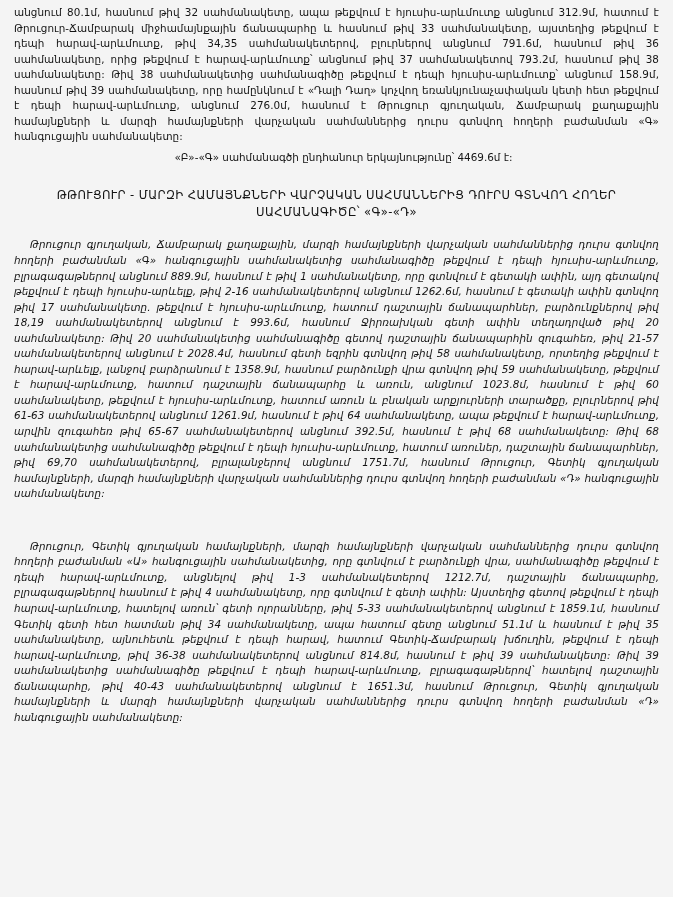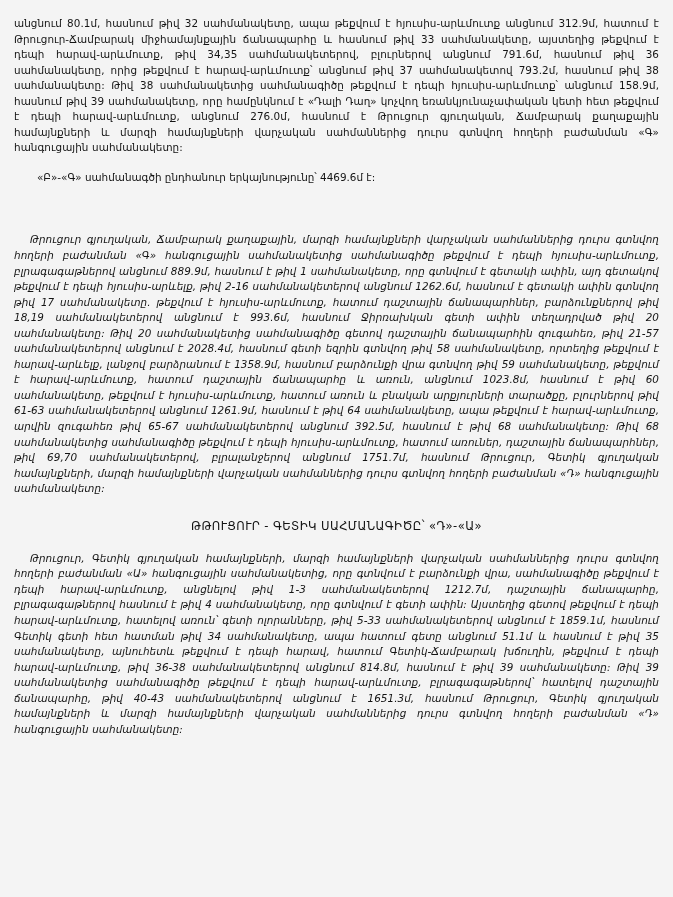--- a/index.html
+++ b/index.html
@@ -6,44 +6,44 @@
     margin: 0;
     padding: 0;
     background: #f4f4f4;
   }
   .page {
     width: 673px;
     height: 897px;
     background: #f4f4f4;
     position: relative;
     box-sizing: border-box;
-    padding: 16px 14px;
+    padding: 5px 14px;
     font-family: "DejaVu Sans", "Liberation Sans", sans-serif;
     color: #141414;
     overflow: hidden;
   }
   .para {
     font-size: 10.4px;
     line-height: 15.55px;
     text-align: justify;
     text-justify: inter-word;
     margin: 0;
     letter-spacing: 0.05px;
     word-spacing: 0.3px;
   }
   .para.indent {
     text-indent: 16px;
     font-style: italic;
   }
   .summary {
     font-size: 10.4px;
     line-height: 15.55px;
-    margin: 9px;
+    margin: 0;
     padding-left: 14px;
-    text-align: left;
+    text-align: center;
   }
   .heading {
     font-size: 11.6px;
     line-height: 17px;
     text-align: center;
     font-weight: normal;
     margin: 0;
     letter-spacing: 0.4px;
   }
   .spacer-lg { height: 22px; }
@@ -56,31 +56,32 @@
 <div class="page">
 
   <p class="para">անցնում 80.1մ, հասնում թիվ 32 սահմանակետը, ապա թեքվում է հյուսիս-արևմուտք անցնում 312.9մ, հատում է Թրուցուր-Ճամբարակ միջհամայնքային ճանապարհը և հասնում թիվ 33 սահմանակետը, այստեղից թեքվում է դեպի հարավ-արևմուտք, թիվ 34,35 սահմանակետերով, բլուրներով անցնում 791.6մ, հասնում  թիվ 36 սահմանակետը, որից թեքվում է հարավ-արևմուտք՝ անցնում  թիվ 37 սահմանակետով 793.2մ, հասնում թիվ 38 սահմանակետը: Թիվ 38 սահմանակետից սահմանագիծը թեքվում է դեպի հյուսիս-արևմուտք՝ անցնում 158.9մ, հասնում թիվ 39 սահմանակետը, որը համընկնում է «Դալի Դաղ» կոչվող եռանկյունաչափական կետի հետ թեքվում է  դեպի հարավ-արևմուտք, անցնում 276.0մ, հասնում է Թրուցուր գյուղական, Ճամբարակ քաղաքային համայնքների և մարզի համայնքների վարչական սահմաններից դուրս գտնվող հողերի բաժանման «Գ» հանգուցային սահմանակետը:</p>
 
   <div class="spacer-xs"></div>
 
   <p class="summary">«Բ»-«Գ» սահմանագծի ընդհանուր երկայնությունը՝  4469.6մ է:</p>
 
   <div class="spacer-lg"></div>
 
+  <h2 class="heading">
+    <span>ԹԹՈՒՑՈՒՐ - ՄԱՐԶԻ ՀԱՄԱՅՆՔՆԵՐԻ ՎԱՐՉԱԿԱՆ  ՍԱՀՄԱՆՆԵՐԻՑ  ԴՈՒՐՍ  ԳՏՆՎՈՂ  ՀՈՂԵՐ</span><br>
+    <span>ՍԱՀՄԱՆԱԳԻԾԸ՝   «Գ»-«Դ»</span>
+  </h2>
 
   <div class="spacer-md"></div>
 
   <p class="para indent">Թրուցուր   գյուղական,   Ճամբարակ   քաղաքային,   մարզի   համայնքների   վարչական սահմաններից   դուրս   գտնվող   հողերի   բաժանման   «Գ»   հանգուցային   սահմանակետից սահմանագիծը   թեքվում   է  դեպի  հյուսիս-արևմուտք,  բլրագագաթներով  անցնում  889.9մ, հասնում է թիվ 1 սահմանակետը, որը գտնվում է գետակի ափին, այդ գետակով թեքվում է դեպի հյուսիս-արևելք, թիվ 2-16 սահմանակետերով անցնում 1262.6մ, հասնում է գետակի ափին գտնվող  թիվ  17  սահմանակետը.  թեքվում  է  հյուսիս-արևմուտք,  հատում  դաշտային ճանապարհներ,  բարձունքներով  թիվ  18,19  սահմանակետերով  անցնում  է  993.6մ,  հասնում Ջիրռախկան  գետի  ափին  տեղադրված  թիվ  20  սահմանակետը:  Թիվ  20  սահմանակետից սահմանագիծը    գետով  դաշտային  ճանապարհին  զուգահեռ,  թիվ  21-57  սահմանակետերով անցնում է 2028.4մ, հասնում գետի եզրին գտնվող թիվ 58 սահմանակետը, որտեղից թեքվում է հարավ-արևելք,  լանջով  բարձրանում  է  1358.9մ,  հասնում  բարձունքի  վրա  գտնվող  թիվ  59 սահմանակետը,  թեքվում  է  հարավ-արևմուտք,  հատում  դաշտային  ճանապարհը  և  առուն, անցնում 1023.8մ, հասնում է թիվ 60 սահմանակետը, թեքվում է հյուսիս-արևմուտք, հատում առուն  և  բնական  արքյուրների  տարածքը,  բլուրներով  թիվ  61-63  սահմանակետերով  անցնում 1261.9մ,  հասնում  է  թիվ  64  սահմանակետը,  ապա  թեքվում  է  հարավ-արևմուտք,  արվին զուգահեռ թիվ 65-67 սահմանակետերով  անցնում 392.5մ, հասնում է թիվ 68 սահմանակետը: Թիվ 68 սահմանակետից սահմանագիծը  թեքվում է դեպի հյուսիս-արևմուտք, հատում առուներ, դաշտային  ճանապարհներ,  թիվ  69,70  սահմանակետերով,  բլրալանջերով  անցնում  1751.7մ, հասնում    Թրուցուր,  Գետիկ  գյուղական  համայնքների,  մարզի  համայնքների  վարչական սահմաններից դուրս գտնվող հողերի բաժանման «Դ» հանգուցային սահմանակետը:</p>
 
   <div class="spacer-xs"></div>
 
 
   <div class="spacer-md"></div>
 
-  <h2 class="heading">
-    <span>ԹԹՈՒՑՈՒՐ - ԳԵՏԻԿ ՍԱՀՄԱՆԱԳԻԾԸ՝  «Դ»-«Ա»</span>
-  </h2>
 
   <div class="spacer-md"></div>
 
   <p class="para indent">Թրուցուր, Գետիկ գյուղական համայնքների, մարզի համայնքների վարչական սահմաններից դուրս  գտնվող  հողերի    բաժանման  «Ա»  հանգուցային  սահմանակետից,  որը  գտնվում  է բարձունքի  վրա,  սահմանագիծը  թեքվում  է  դեպի  հարավ-արևմուտք,  անցնելով  թիվ  1-3 սահմանակետերով   1212.7մ,  դաշտային  ճանապարհը,  բլրագագաթներով  հասնում  է  թիվ  4 սահմանակետը,  որը  գտնվում  է  գետի  ափին:  Այստեղից    գետով  թեքվում  է  դեպի  հարավ-արևմուտք,  հատելով  առուն՝  գետի  ոլորանները,  թիվ  5-33  սահմանակետերով    անցնում  է 1859.1մ,  հասնում  Գետիկ  գետի  հետ  հատման  թիվ  34  սահմանակետը,  ապա  հատում  գետը անցնում  51.1մ  և   հասնում  է  թիվ  35  սահմանակետը,  այնուհետև  թեքվում  է  դեպի  հարավ, հատում  Գետիկ-Ճամբարակ  խճուղին,  թեքվում  է  դեպի  հարավ-արևմուտք,  թիվ  36-38 սահմանակետերով   անցնում   814.8մ,   հասնում   է   թիվ   39   սահմանակետը:   Թիվ   39 սահմանակետից  սահմանագիծը  թեքվում  է  դեպի  հարավ-արևմուտք,  բլրագագաթներով՝ հատելով դաշտային ճանապարհը, թիվ 40-43 սահմանակետերով  անցնում է 1651.3մ, հասնում Թրուցուր, Գետիկ գյուղական համայնքների և  մարզի համայնքների վարչական սահմաններից դուրս գտնվող հողերի  բաժանման «Դ» հանգուցային սահմանակետը:</p>
 
 </div>
 
 </body></html>

